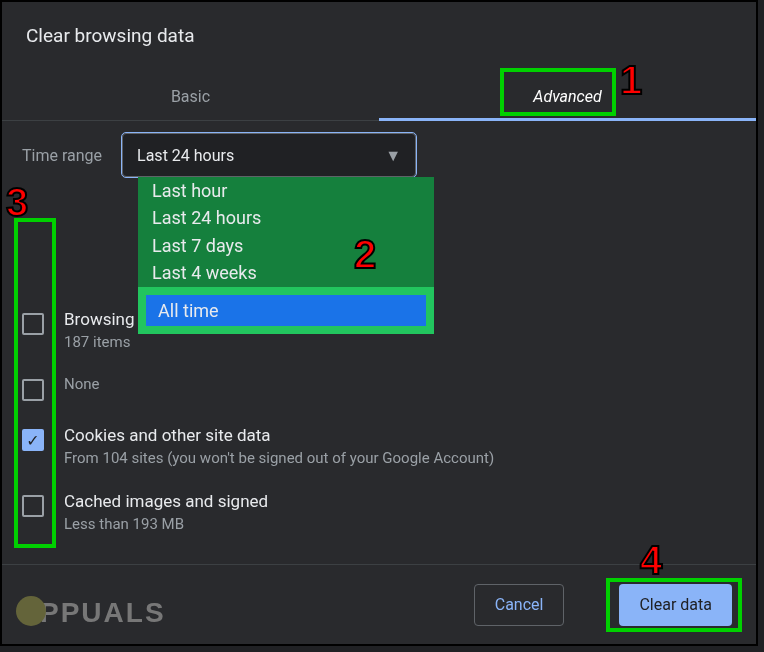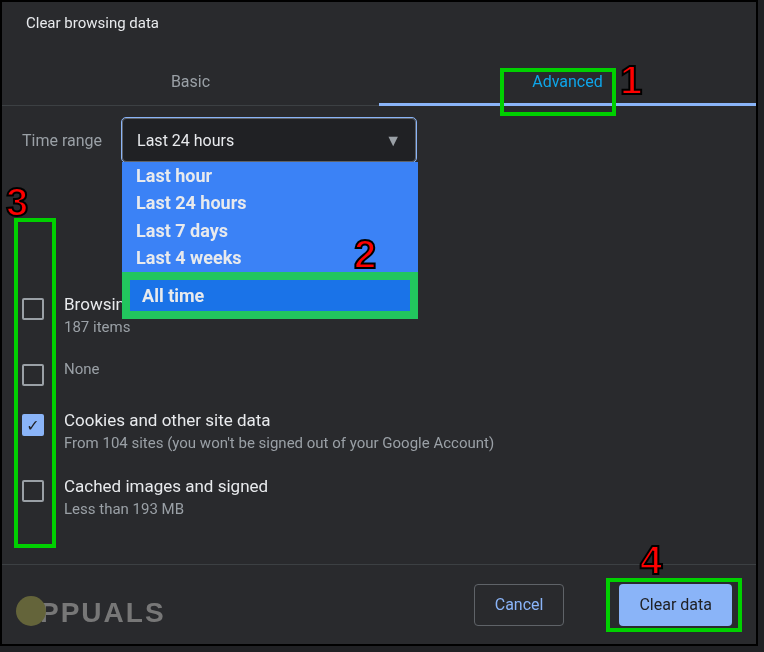--- a/index.html
+++ b/index.html
@@ -14,40 +14,41 @@
     position: relative;
   }
   .dialog {
     background: #292a2d;
     border: 2px solid #000;
     width: 758px;
     height: 646px;
     position: relative;
   }
   .title {
-    font-size: 15px;
-    padding: 12px 24px 10px 24px;
+    font-size: 19px;
+    padding: 22px 24px 10px 24px;
     color: #e8eaed;
   }
   .tabs {
     display: flex;
     border-bottom: 1px solid #3c4043;
     margin-top: 16px;
   }
   .tab {
     flex: 1;
     text-align: center;
     padding: 14px 0;
     font-size: 16px;
     color: #9aa0a6;
     cursor: pointer;
     position: relative;
   }
   .tab.active {
-    color: #0ea5e9;
+    color: #ffffff;
+    font-style: italic;
   }
   .tab.active::after {
     content:"";
     position:absolute;
     left:0; right:0; bottom:-1px;
     height:3px;
     background:#8ab4f8;
   }
   .content-area {
     position: relative;
@@ -81,25 +82,24 @@
     padding:0 14px;
     color:#e8eaed;
     font-size:16px;
     cursor:pointer;
     outline:1px solid #8ab4f8;
   }
   .chevron { color:#9aa0a6; }
   .option-list {
     position:absolute;
     top:44px;
-    left:0;
+    left:16px;
     width:296px;
-    background:#3b82f6;
+    background:#15803d;
     z-index:10;
-    font-weight:bold;
   }
   .option {
     padding:2px 14px;
     font-size:18px;
     color:#e8eaed;
     cursor:pointer;
     line-height:1.3;
   }
   .option.highlighted {
     background:#1a73e8;

